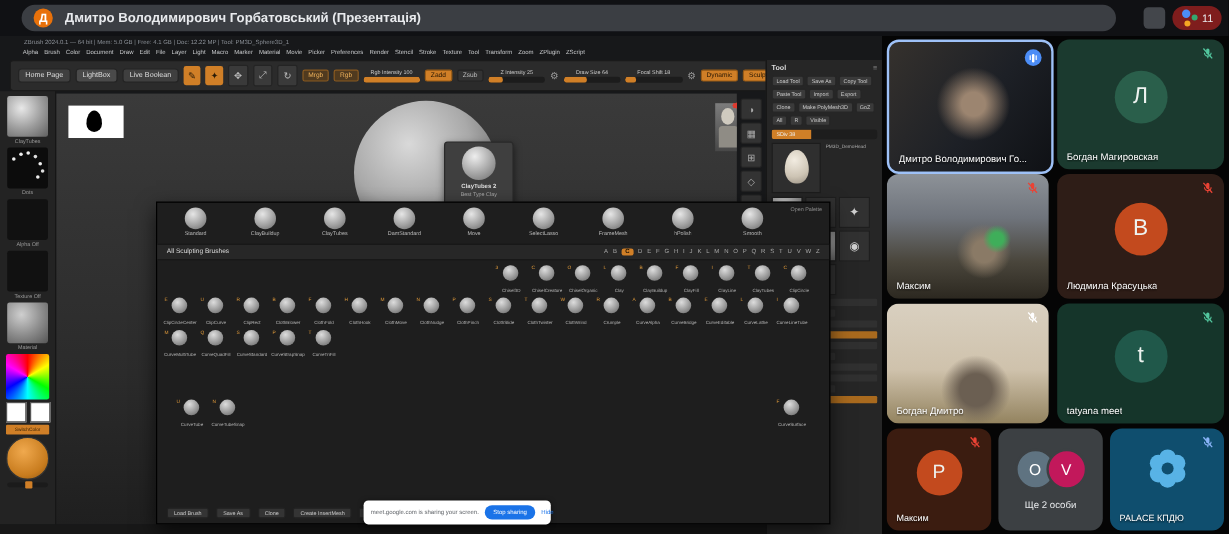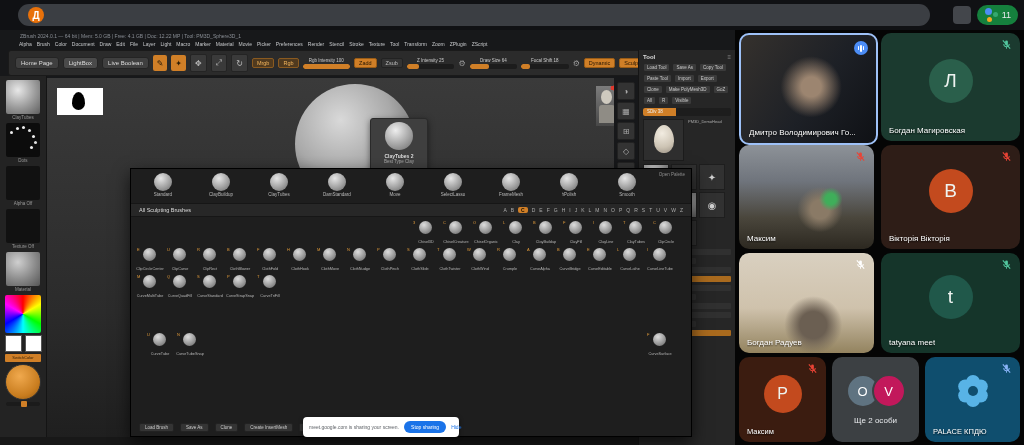--- a/index.html
+++ b/index.html
@@ -9,21 +9,21 @@
 
   
   .topbar{position:absolute;left:0;top:0;width:1024px;height:30px;background:#101114;}
   .topbar-pill{position:absolute;left:18px;top:4px;width:912px;height:22px;background:#3b3e43;
     border-radius:11px;display:flex;align-items:center;gap:10px;padding:0 10px;box-sizing:border-box;}
   .presenter-avatar{width:16px;height:16px;border-radius:50%;background:#e8710a;color:#fff;
     font-size:10px;font-weight:bold;display:flex;align-items:center;justify-content:center;flex:0 0 auto;}
   .topbar-title{font-size:11px;font-weight:600;color:#e8eaed;white-space:nowrap;overflow:hidden;}
   .top-right{position:absolute;right:6px;top:5px;display:flex;gap:6px;align-items:center;}
   .layout-btn{width:18px;height:18px;background:#43464b;border-radius:4px;}
-  .count-pill{height:20px;background:#15803d;border-radius:10px;display:flex;align-items:center;gap:4px;padding:0 7px;}
+  .count-pill{height:20px;background:#7f1d1d;border-radius:10px;display:flex;align-items:center;gap:4px;padding:0 7px;}
   .dots{position:relative;width:14px;height:14px;}
   .dots i{position:absolute;border-radius:50%;}
   .dots .d1{width:7px;height:7px;background:#4c8df6;left:1px;top:0;}
   .dots .d2{width:5px;height:5px;background:#34a870;right:0;top:4px;}
   .dots .d3{width:5px;height:5px;background:#f5a623;left:3px;bottom:0;}
   .count-num{font-size:9px;color:#e8eaed;}
 
   
   .share{position:absolute;left:0;top:30px;width:735px;height:415px;background:#17181a;}
   .zb{position:absolute;inset:0;}
@@ -189,20 +189,21 @@
   .gc+.gc{margin-left:-8px;}
   .gname{font-size:8px;color:#e8eaed;}
   .logowrap{position:absolute;left:50%;top:42%;transform:translate(-50%,-50%);}
 </style>
 </head>
 <body>
 
 <div class="topbar">
   <div class="topbar-pill">
     <span class="presenter-avatar">Д</span>
+    <span class="topbar-title">Дмитро Володимирович Горбатовський (Презентація)</span>
   </div>
   <div class="top-right">
     <span class="layout-btn"></span>
     <span class="count-pill">
       <span class="dots">
           <i class="d1"></i>
           <i class="d2"></i>
           <i class="d3"></i>
         </span>
       <span class="count-num">11</span>
@@ -706,32 +707,32 @@
 </div>
 <div class="tile" style="left: 881px; top: 145px; width: 139px; height: 104px; background: rgb(46, 29, 23);">
   <span class="avatar" style="background: rgb(195, 74, 30);">В</span>
   <span class="micoff" style="color: rgb(234, 67, 53);">
     <svg viewBox="0 0 24 24" fill="currentColor">
         <path d="M12 14a3 3 0 0 0 3-3V6a3 3 0 0 0-6 0v5a3 3 0 0 0 3 3z"></path>
         <path d="M17 11a5 5 0 0 1-10 0H5a7 7 0 0 0 6 6.9V21h2v-3.1A7 7 0 0 0 19 11h-2z"></path>
         <line x1="4" y1="3" x2="20" y2="21" stroke="currentColor" stroke-width="2.4"></line>
       </svg>
   </span>
-  <span class="name">Вікторія Вікторія</span>
+  <span class="name">Людмила Красуцька</span>
 </div>
 
 <div class="tile ph-bohdan" style="left:739px;top:253px;width:135px;height:100px;">
   <span class="micoff" style="color: rgb(255, 255, 255);">
     <svg viewBox="0 0 24 24" fill="currentColor">
         <path d="M12 14a3 3 0 0 0 3-3V6a3 3 0 0 0-6 0v5a3 3 0 0 0 3 3z"></path>
         <path d="M17 11a5 5 0 0 1-10 0H5a7 7 0 0 0 6 6.9V21h2v-3.1A7 7 0 0 0 19 11h-2z"></path>
         <line x1="4" y1="3" x2="20" y2="21" stroke="currentColor" stroke-width="2.4"></line>
       </svg>
   </span>
-  <span class="name">Богдан Радуев</span>
+  <span class="name">Богдан Дмитро</span>
 </div>
 <div class="tile" style="left: 881px; top: 253px; width: 139px; height: 100px; background: rgb(21, 53, 42);">
   <span class="avatar" style="background: rgb(32, 88, 74);">t</span>
   <span class="micoff" style="color: rgb(83, 199, 159);">
     <svg viewBox="0 0 24 24" fill="currentColor">
         <path d="M12 14a3 3 0 0 0 3-3V6a3 3 0 0 0-6 0v5a3 3 0 0 0 3 3z"></path>
         <path d="M17 11a5 5 0 0 1-10 0H5a7 7 0 0 0 6 6.9V21h2v-3.1A7 7 0 0 0 19 11h-2z"></path>
         <line x1="4" y1="3" x2="20" y2="21" stroke="currentColor" stroke-width="2.4"></line>
       </svg>
   </span>

